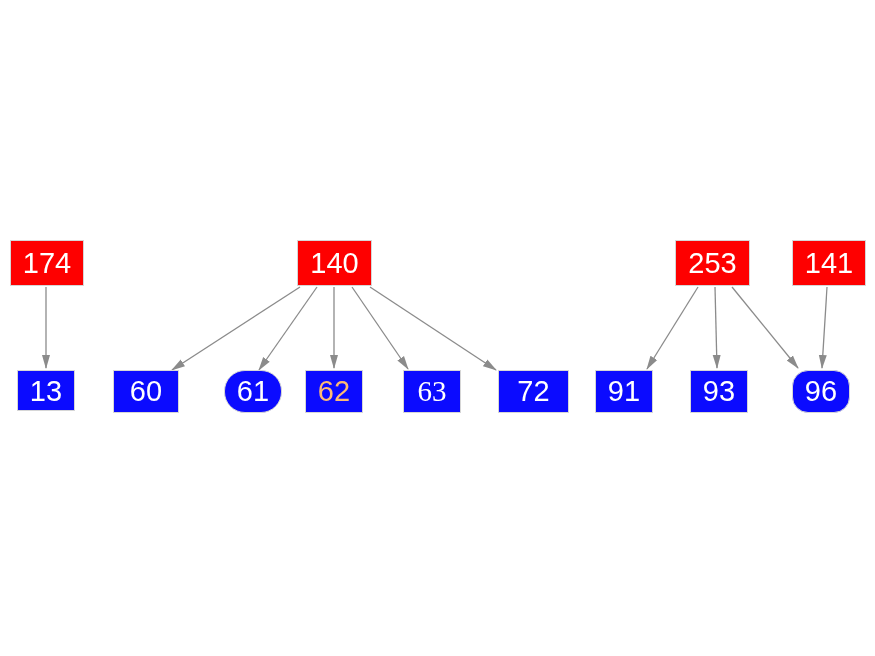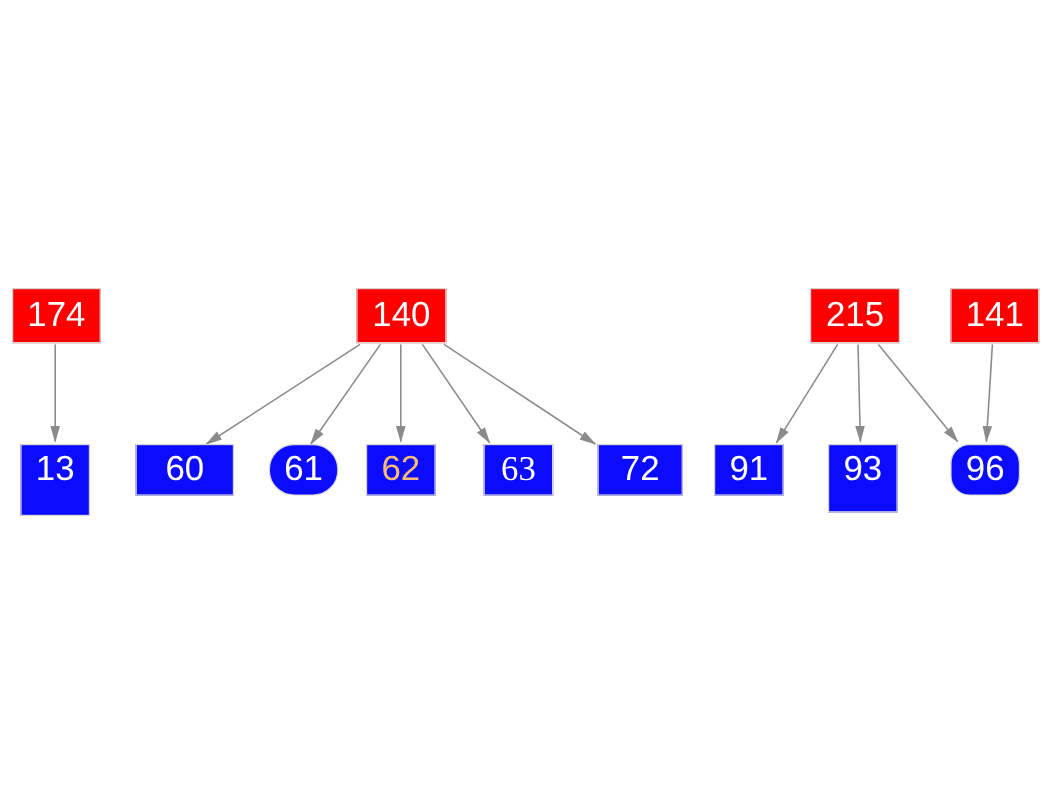--- a/index.html
+++ b/index.html
@@ -49,24 +49,24 @@
       <line x1="334" y1="287" x2="334" y2="368" stroke="#8b8b8b" stroke-width="1.3" marker-end="url(#arrowhead)"></line>
       <line x1="352" y1="287" x2="408" y2="369" stroke="#8b8b8b" stroke-width="1.3" marker-end="url(#arrowhead)"></line>
       <line x1="370" y1="287" x2="496" y2="370" stroke="#8b8b8b" stroke-width="1.3" marker-end="url(#arrowhead)"></line>
       <line x1="698" y1="287" x2="647" y2="369" stroke="#8b8b8b" stroke-width="1.3" marker-end="url(#arrowhead)"></line>
       <line x1="715" y1="287" x2="717" y2="368" stroke="#8b8b8b" stroke-width="1.3" marker-end="url(#arrowhead)"></line>
       <line x1="732" y1="287" x2="798" y2="368" stroke="#8b8b8b" stroke-width="1.3" marker-end="url(#arrowhead)"></line>
       <line x1="827" y1="287" x2="822" y2="368" stroke="#8b8b8b" stroke-width="1.3" marker-end="url(#arrowhead)"></line>
     </svg>
 <div class="node parent" style="left: 10px; top: 240px; width: 74px; height: 46px; line-height: 44px; background: rgb(254, 0, 0); color: rgb(255, 255, 255); border-color: rgb(214, 214, 214);">174</div>
     <div class="node parent" style="left: 297px; top: 240px; width: 75px; height: 46px; line-height: 44px; background: rgb(254, 0, 0); color: rgb(255, 255, 255); border-color: rgb(214, 214, 214);">140</div>
-    <div class="node parent" style="left: 675px; top: 240px; width: 75px; height: 46px; line-height: 44px; background: rgb(254, 0, 0); color: rgb(255, 255, 255); border-color: rgb(214, 214, 214);">215</div>
+    <div class="node parent" style="left: 675px; top: 240px; width: 75px; height: 46px; line-height: 44px; background: rgb(254, 0, 0); color: rgb(255, 255, 255); border-color: rgb(214, 214, 214);">253</div>
     <div class="node parent" style="left: 792px; top: 240px; width: 74px; height: 46px; line-height: 44px; background: rgb(254, 0, 0); color: rgb(255, 255, 255); border-color: rgb(214, 214, 214);">141</div>
-    <div class="node child" style="left: 17px; top: 370px; width: 58px; height: 60px; line-height: 41px; background: rgb(11, 11, 255); color: rgb(255, 255, 255); border-color: rgb(214, 214, 214);">13</div>
-    <div class="node child" style="left: 113px; top: 370px; width: 82px; height: 43px; line-height: 41px; background: rgb(11, 11, 255); color: rgb(255, 255, 255); border-color: rgb(214, 214, 214);">60</div>
+    <div class="node child" style="left: 17px; top: 370px; width: 58px; height: 41px; line-height: 41px; background: rgb(11, 11, 255); color: rgb(255, 255, 255); border-color: rgb(214, 214, 214);">13</div>
+    <div class="node child" style="left: 113px; top: 370px; width: 66px; height: 43px; line-height: 41px; background: rgb(11, 11, 255); color: rgb(255, 255, 255); border-color: rgb(214, 214, 214);">60</div>
     <div class="node child" style="left: 224px; top: 370px; width: 58px; height: 43px; line-height: 41px; background: rgb(11, 11, 255); color: rgb(255, 255, 255); border-color: rgb(214, 214, 214); border-radius: 21px;">61</div>
     <div class="node child" style="left: 305px; top: 370px; width: 58px; height: 43px; line-height: 41px; background: rgb(11, 11, 255); color: #fdba74; border-color: rgb(214, 214, 214);">62</div>
     <div class="node child" style="left: 403px; top: 370px; width: 58px; height: 43px; line-height: 41px; background: rgb(11, 11, 255); color: rgb(255, 255, 255); border-color: rgb(214, 214, 214); font-family: Liberation Serif, serif;">63</div>
     <div class="node child" style="left: 498px; top: 370px; width: 71px; height: 43px; line-height: 41px; background: rgb(11, 11, 255); color: rgb(255, 255, 255); border-color: rgb(214, 214, 214);">72</div>
     <div class="node child" style="left: 595px; top: 370px; width: 58px; height: 43px; line-height: 41px; background: rgb(11, 11, 255); color: rgb(255, 255, 255); border-color: rgb(214, 214, 214);">91</div>
-    <div class="node child" style="left: 690px; top: 370px; width: 58px; height: 57px; line-height: 41px; background: rgb(11, 11, 255); color: rgb(255, 255, 255); border-color: rgb(214, 214, 214);">93</div>
+    <div class="node child" style="left: 690px; top: 370px; width: 58px; height: 43px; line-height: 41px; background: rgb(11, 11, 255); color: rgb(255, 255, 255); border-color: rgb(214, 214, 214);">93</div>
     <div class="node child" style="left: 792px; top: 370px; width: 58px; height: 43px; line-height: 41px; background: rgb(11, 11, 255); color: rgb(255, 255, 255); border-color: rgb(214, 214, 214); border-radius: 16px;">96</div>
   </div>
 
 </body></html>

